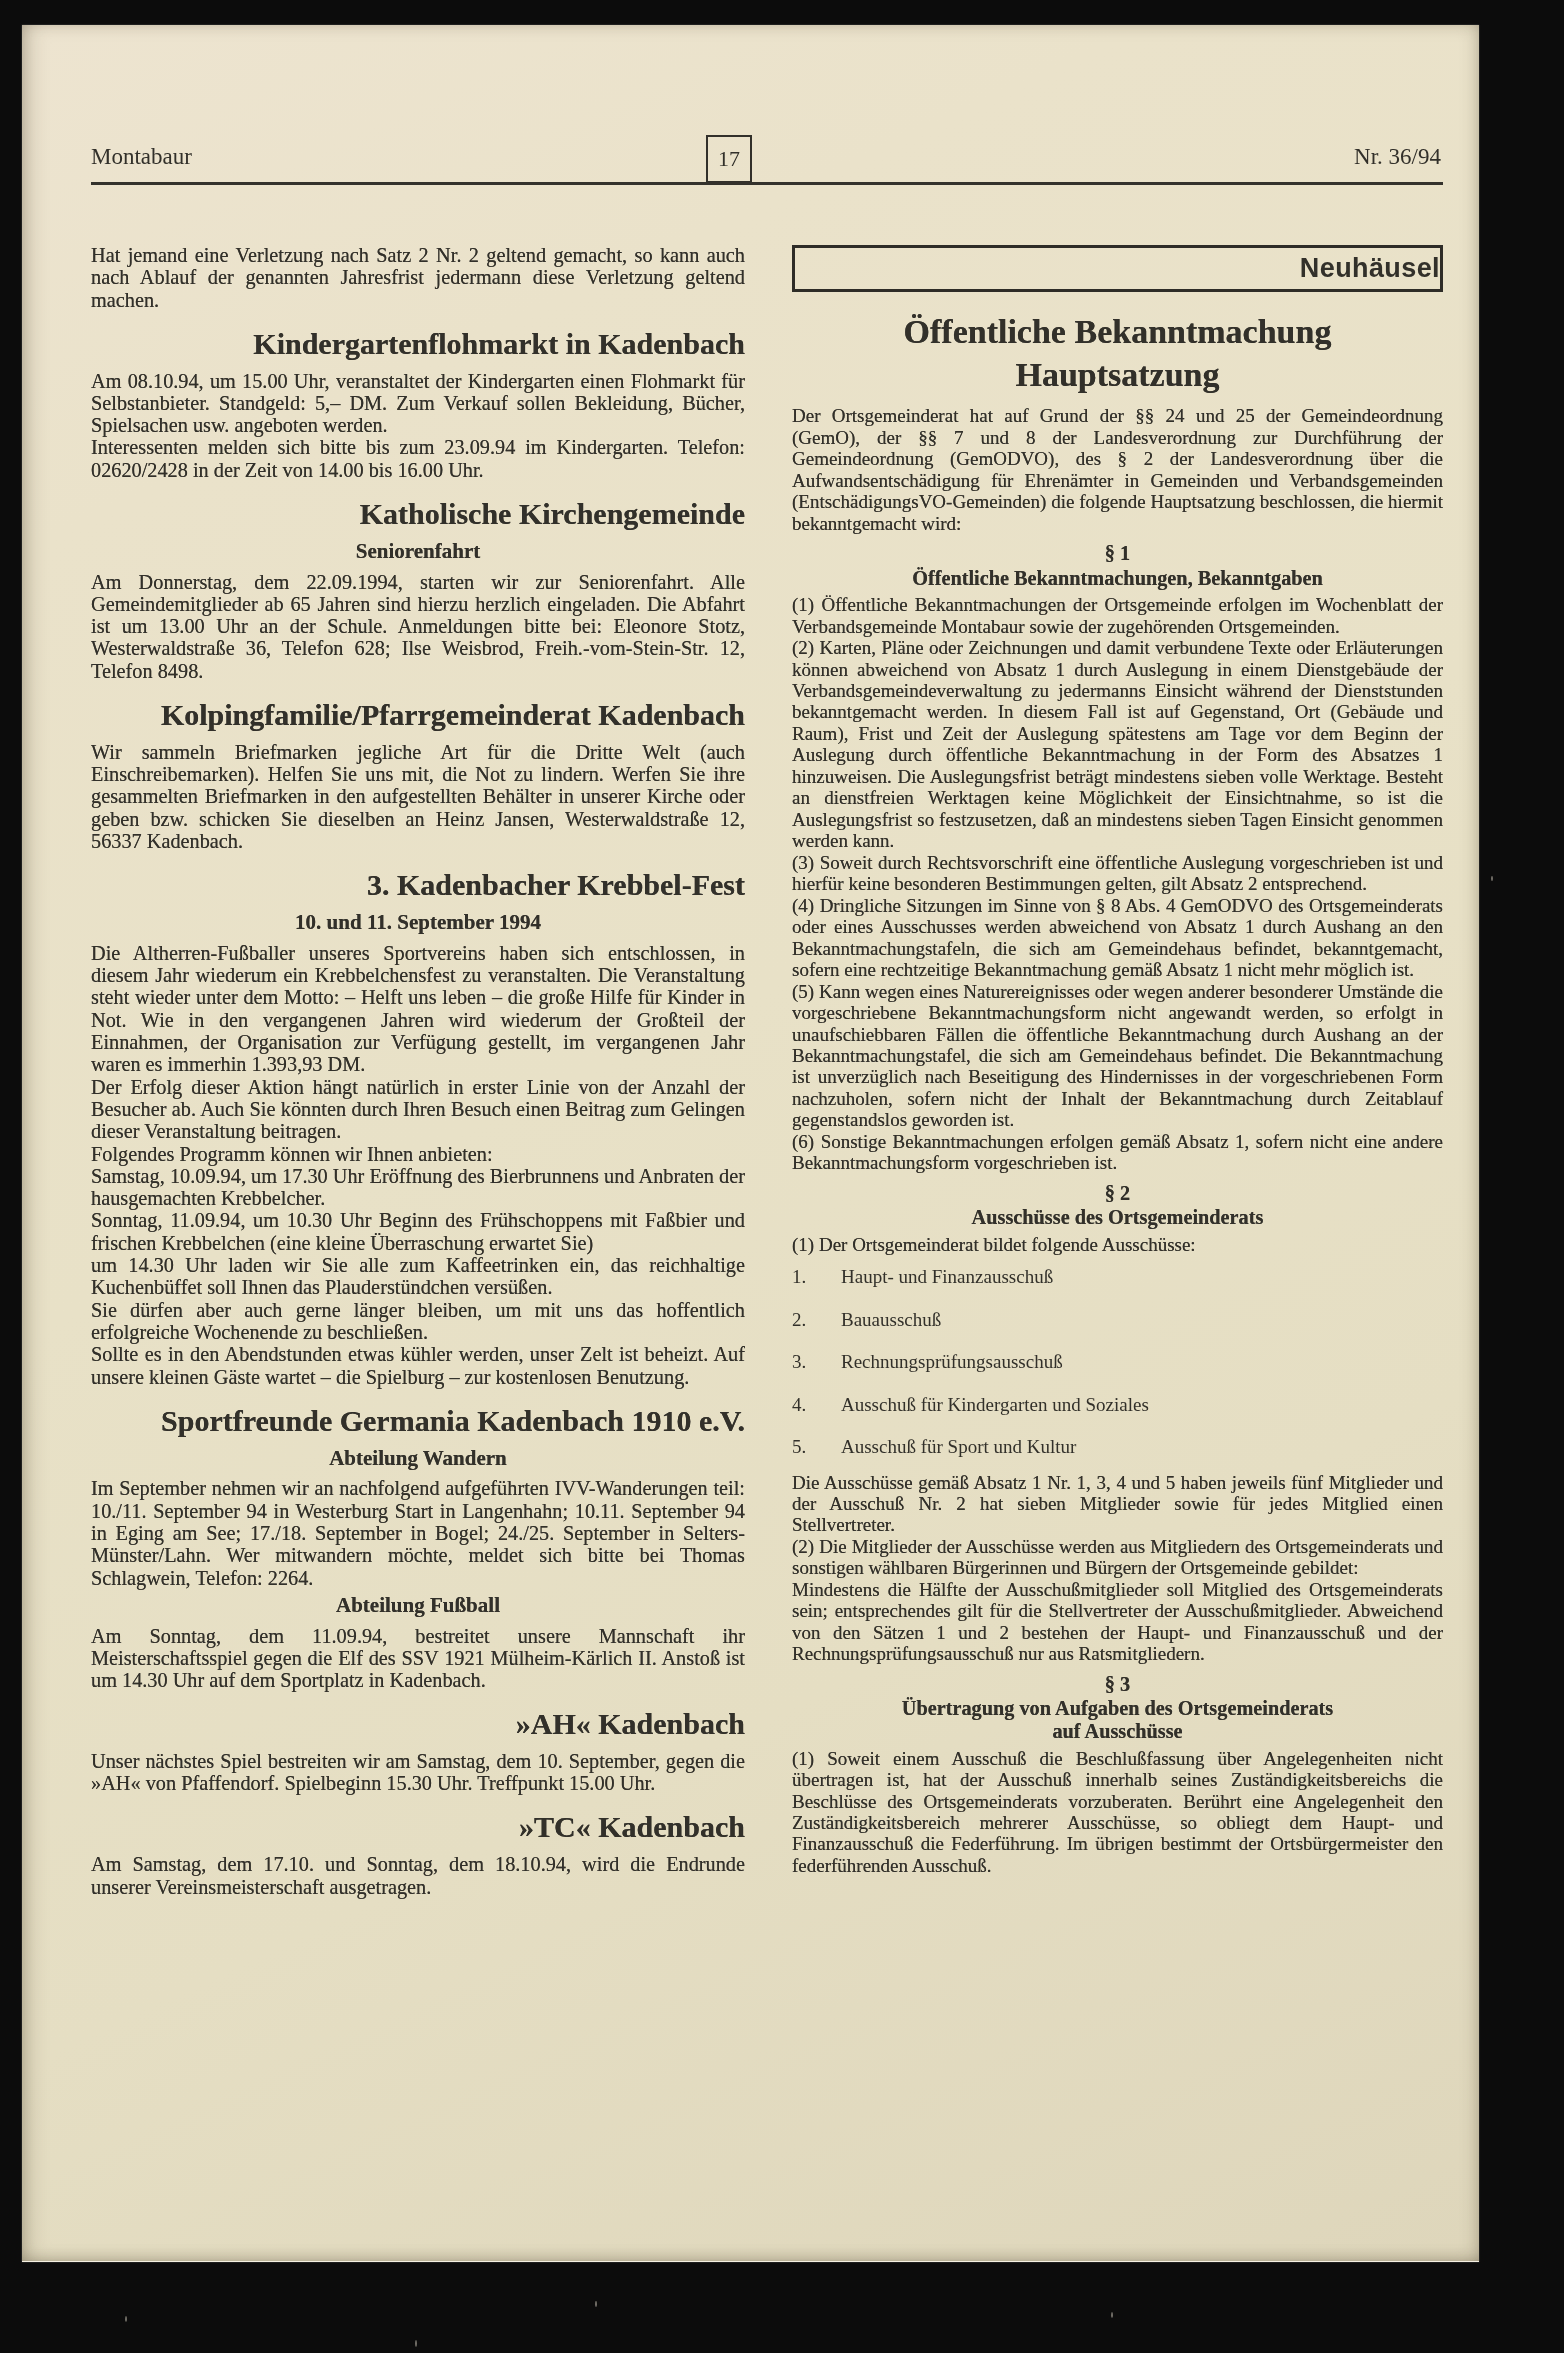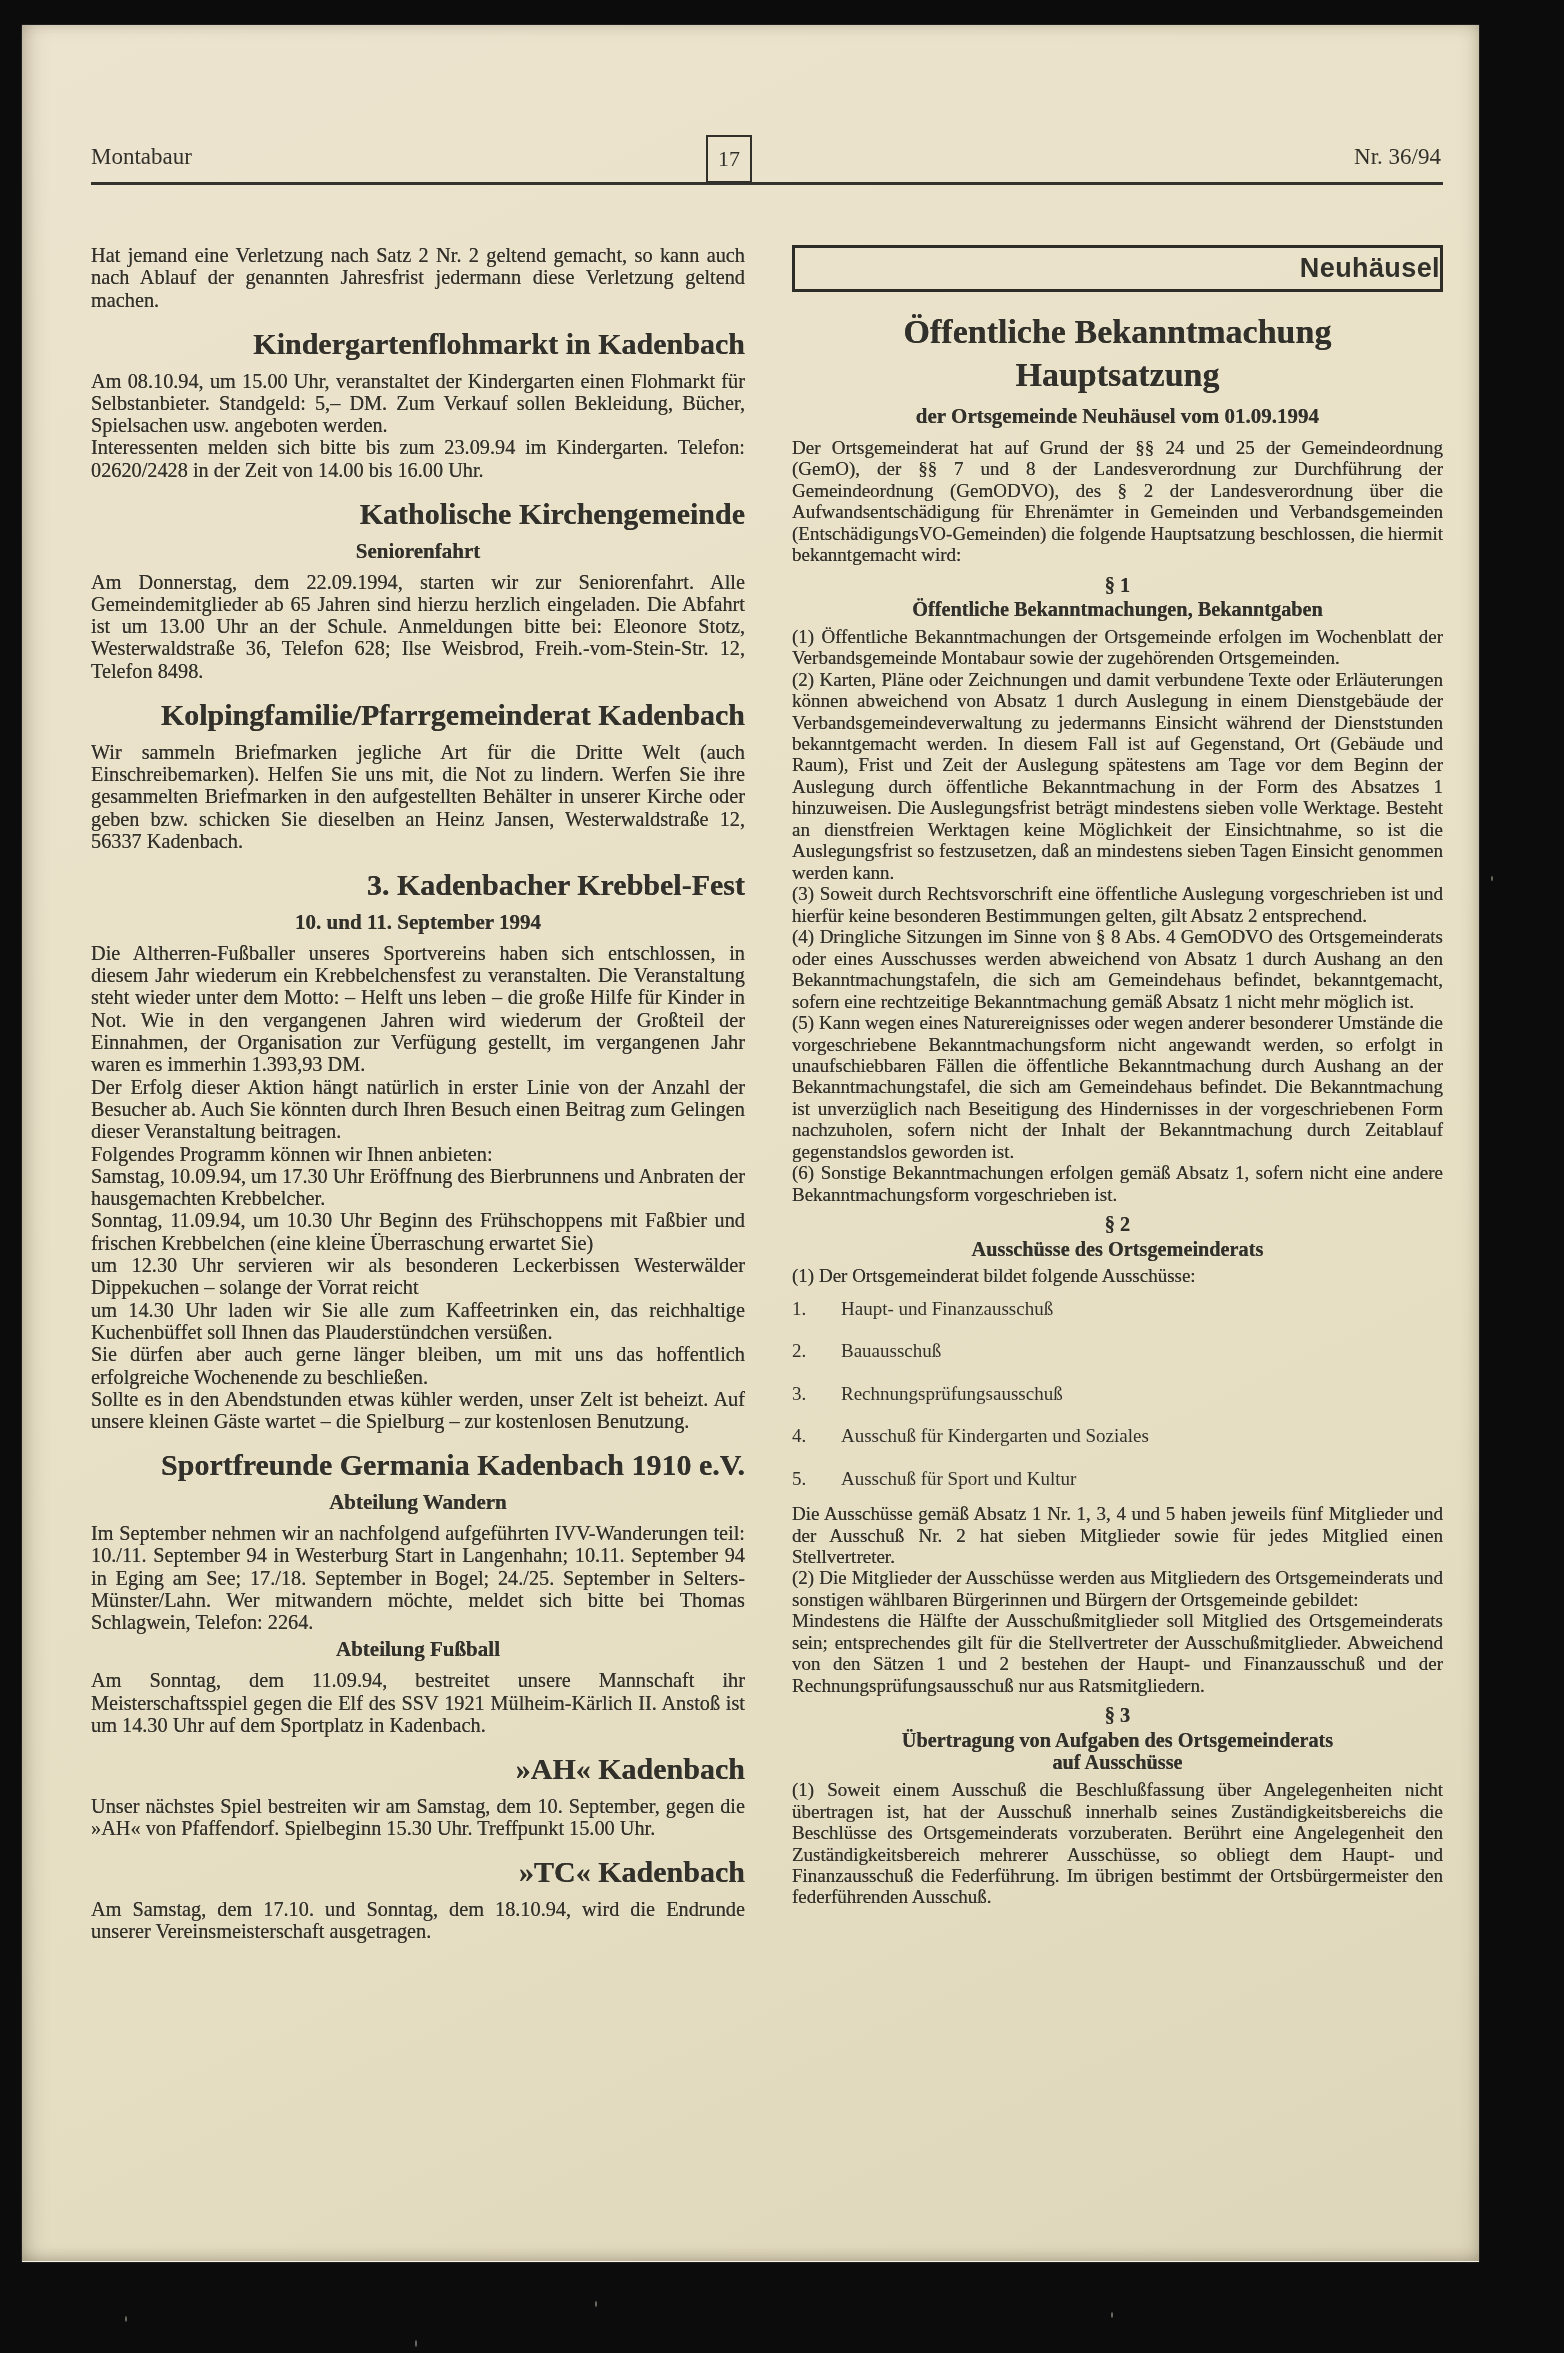--- a/index.html
+++ b/index.html
@@ -87,21 +87,20 @@
       <div class="blk blk-p">Am Donnerstag, dem 22.09.1994, starten wir zur Seniorenfahrt. Alle Gemeindemitglieder ab 65 Jahren sind hierzu herzlich eingeladen. Die Abfahrt ist um 13.00 Uhr an der Schule. Anmeldungen bitte bei: Eleonore Stotz, Westerwaldstraße 36, Telefon 628; Ilse Weisbrod, Freih.-vom-Stein-Str. 12, Telefon 8498.</div>
       <div class="blk blk-h2">Kolpingfamilie/Pfarrgemeinderat Kadenbach</div>
       <div class="blk blk-p">Wir sammeln Briefmarken jegliche Art für die Dritte Welt (auch Einschreibemarken). Helfen Sie uns mit, die Not zu lindern. Werfen Sie ihre gesammelten Briefmarken in den aufgestellten Behälter in unserer Kirche oder geben bzw. schicken Sie dieselben an Heinz Jansen, Westerwaldstraße 12, 56337 Kadenbach.</div>
       <div class="blk blk-h2">3. Kadenbacher Krebbel-Fest</div>
       <div class="blk blk-h3">10. und 11. September 1994</div>
       <div class="blk blk-p">Die Altherren-Fußballer unseres Sportvereins haben sich entschlossen, in diesem Jahr wiederum ein Krebbelchensfest zu veranstalten. Die Veranstaltung steht wieder unter dem Motto: – Helft uns leben – die große Hilfe für Kinder in Not. Wie in den vergangenen Jahren wird wiederum der Großteil der Einnahmen, der Organisation zur Verfügung gestellt, im vergangenen Jahr waren es immerhin 1.393,93 DM.</div>
       <div class="blk blk-p">Der Erfolg dieser Aktion hängt natürlich in erster Linie von der Anzahl der Besucher ab. Auch Sie könnten durch Ihren Besuch einen Beitrag zum Gelingen dieser Veranstaltung beitragen.</div>
       <div class="blk blk-p">Folgendes Programm können wir Ihnen anbieten:</div>
       <div class="blk blk-p">Samstag, 10.09.94, um 17.30 Uhr Eröffnung des Bierbrunnens und Anbraten der hausgemachten Krebbelcher.</div>
       <div class="blk blk-p">Sonntag, 11.09.94, um 10.30 Uhr Beginn des Frühschoppens mit Faßbier und frischen Krebbelchen (eine kleine Überraschung erwartet Sie)</div>
-      <div class="blk blk-p">um 12.30 Uhr servieren wir als besonderen Leckerbissen Westerwälder Dippekuchen – solange der Vorrat reicht</div>
       <div class="blk blk-p">um 14.30 Uhr laden wir Sie alle zum Kaffeetrinken ein, das reichhaltige Kuchenbüffet soll Ihnen das Plauderstündchen versüßen.</div>
       <div class="blk blk-p">Sie dürfen aber auch gerne länger bleiben, um mit uns das hoffentlich erfolgreiche Wochenende zu beschließen.</div>
       <div class="blk blk-p">Sollte es in den Abendstunden etwas kühler werden, unser Zelt ist beheizt. Auf unsere kleinen Gäste wartet – die Spielburg – zur kostenlosen Benutzung.</div>
       <div class="blk blk-h2">Sportfreunde Germania Kadenbach 1910 e.V.</div>
       <div class="blk blk-h3">Abteilung Wandern</div>
       <div class="blk blk-p">Im September nehmen wir an nachfolgend aufgeführten IVV-Wanderungen teil: 10./11. September 94 in Westerburg Start in Langenhahn; 10.11. September 94 in Eging am See; 17./18. September in Bogel; 24./25. September in Selters-Münster/Lahn. Wer mitwandern möchte, meldet sich bitte bei Thomas Schlagwein, Telefon: 2264.</div>
       <div class="blk blk-h3">Abteilung Fußball</div>
       <div class="blk blk-p">Am Sonntag, dem 11.09.94, bestreitet unsere Mannschaft ihr Meisterschaftsspiel gegen die Elf des SSV 1921 Mülheim-Kärlich II. Anstoß ist um 14.30 Uhr auf dem Sportplatz in Kadenbach.</div>
       <div class="blk blk-h2">»AH« Kadenbach</div>
       <div class="blk blk-p">Unser nächstes Spiel bestreiten wir am Samstag, dem 10. September, gegen die »AH« von Pfaffendorf. Spielbeginn 15.30 Uhr. Treffpunkt 15.00 Uhr.</div>
@@ -109,21 +108,20 @@
       <div class="blk blk-p">Am Samstag, dem 17.10. und Sonntag, dem 18.10.94, wird die Endrunde unserer Vereinsmeisterschaft ausgetragen.</div>
     </div>
 
   <div class="col" id="col-right">
     <div class="titlebox">
       <span>Neuhäusel</span>
     </div>
     <div>
         <div class="blk blk-h1">Öffentliche Bekanntmachung
 Hauptsatzung</div>
-        <div class="blk blk-h3">der Ortsgemeinde Neuhäusel vom 01.09.1994</div>
         <div class="blk blk-p">Der Ortsgemeinderat hat auf Grund der §§ 24 und 25 der Gemeindeordnung (GemO), der §§ 7 und 8 der Landesverordnung zur Durchführung der Gemeindeordnung (GemODVO), des § 2 der Landesverordnung über die Aufwandsentschädigung für Ehrenämter in Gemeinden und Verbandsgemeinden (EntschädigungsVO-Gemeinden) die folgende Hauptsatzung beschlossen, die hiermit bekanntgemacht wird:</div>
         <div class="blk blk-mark">§ 1</div>
         <div class="blk blk-h4">Öffentliche Bekanntmachungen, Bekanntgaben</div>
         <div class="blk blk-p">(1) Öffentliche Bekanntmachungen der Ortsgemeinde erfolgen im Wochenblatt der Verbandsgemeinde Montabaur sowie der zugehörenden Ortsgemeinden.</div>
         <div class="blk blk-p">(2) Karten, Pläne oder Zeichnungen und damit verbundene Texte oder Erläuterungen können abweichend von Absatz 1 durch Auslegung in einem Dienstgebäude der Verbandsgemeindeverwaltung zu jedermanns Einsicht während der Dienststunden bekanntgemacht werden. In diesem Fall ist auf Gegenstand, Ort (Gebäude und Raum), Frist und Zeit der Auslegung spätestens am Tage vor dem Beginn der Auslegung durch öffentliche Bekanntmachung in der Form des Absatzes 1 hinzuweisen. Die Auslegungsfrist beträgt mindestens sieben volle Werktage. Besteht an dienstfreien Werktagen keine Möglichkeit der Einsichtnahme, so ist die Auslegungsfrist so festzusetzen, daß an mindestens sieben Tagen Einsicht genommen werden kann.</div>
         <div class="blk blk-p">(3) Soweit durch Rechtsvorschrift eine öffentliche Auslegung vorgeschrieben ist und hierfür keine besonderen Bestimmungen gelten, gilt Absatz 2 entsprechend.</div>
         <div class="blk blk-p">(4) Dringliche Sitzungen im Sinne von § 8 Abs. 4 GemODVO des Ortsgemeinderats oder eines Ausschusses werden abweichend von Absatz 1 durch Aushang an den Bekanntmachungstafeln, die sich am Gemeindehaus befindet, bekanntgemacht, sofern eine rechtzeitige Bekanntmachung gemäß Absatz 1 nicht mehr möglich ist.</div>
         <div class="blk blk-p">(5) Kann wegen eines Naturereignisses oder wegen anderer besonderer Umstände die vorgeschriebene Bekanntmachungsform nicht angewandt werden, so erfolgt in unaufschiebbaren Fällen die öffentliche Bekanntmachung durch Aushang an der Bekanntmachungstafel, die sich am Gemeindehaus befindet. Die Bekanntmachung ist unverzüglich nach Beseitigung des Hindernisses in der vorgeschriebenen Form nachzuholen, sofern nicht der Inhalt der Bekanntmachung durch Zeitablauf gegenstandslos geworden ist.</div>
         <div class="blk blk-p">(6) Sonstige Bekanntmachungen erfolgen gemäß Absatz 1, sofern nicht eine andere Bekanntmachungsform vorgeschrieben ist.</div>
         <div class="blk blk-mark">§ 2</div>

